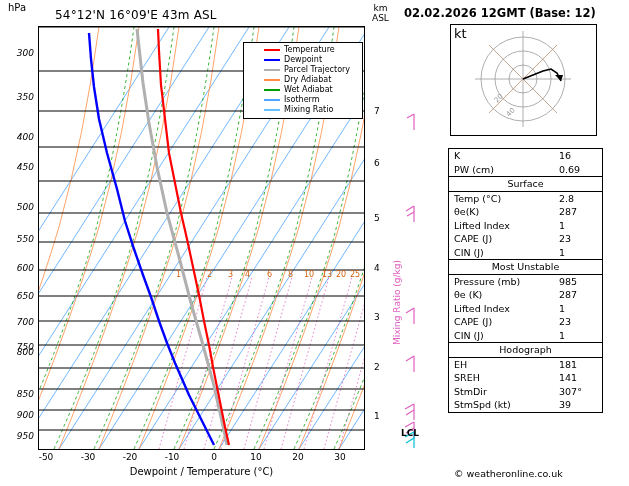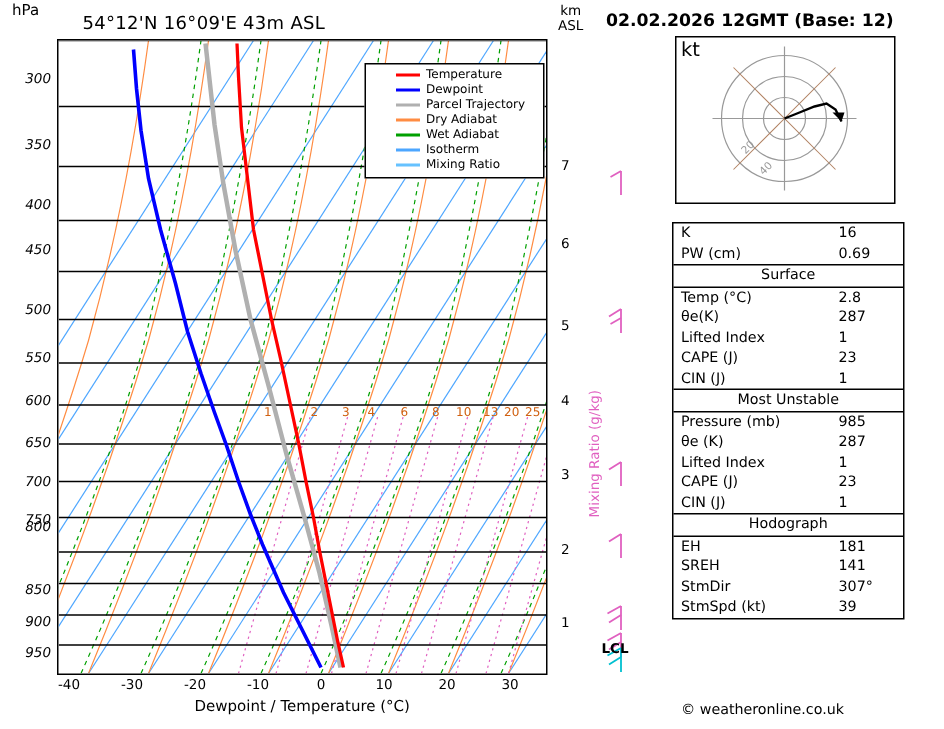--- a/index.html
+++ b/index.html
@@ -151,21 +151,21 @@
       <div style="top:270px">650</div>
       <div style="top:296px">700</div>
       <div style="top:321px">750</div>
       <div style="top:326px">800</div>
       <div style="top:368px">850</div>
       <div style="top:389px">900</div>
       <div style="top:410px">950</div>
     </div>
 
     <div class="xlabels">
-      <div style="left:8px">-40</div>
+      <div style="left:8px">-50</div>
       <div style="left:50px">-30</div>
       <div style="left:92px">-20</div>
       <div style="left:134px">-10</div>
       <div style="left:176px">0</div>
       <div style="left:218px">10</div>
       <div style="left:260px">20</div>
       <div style="left:302px">30</div>
     </div>
     <div class="xaxis-title">Dewpoint / Temperature (°C)</div>
 

